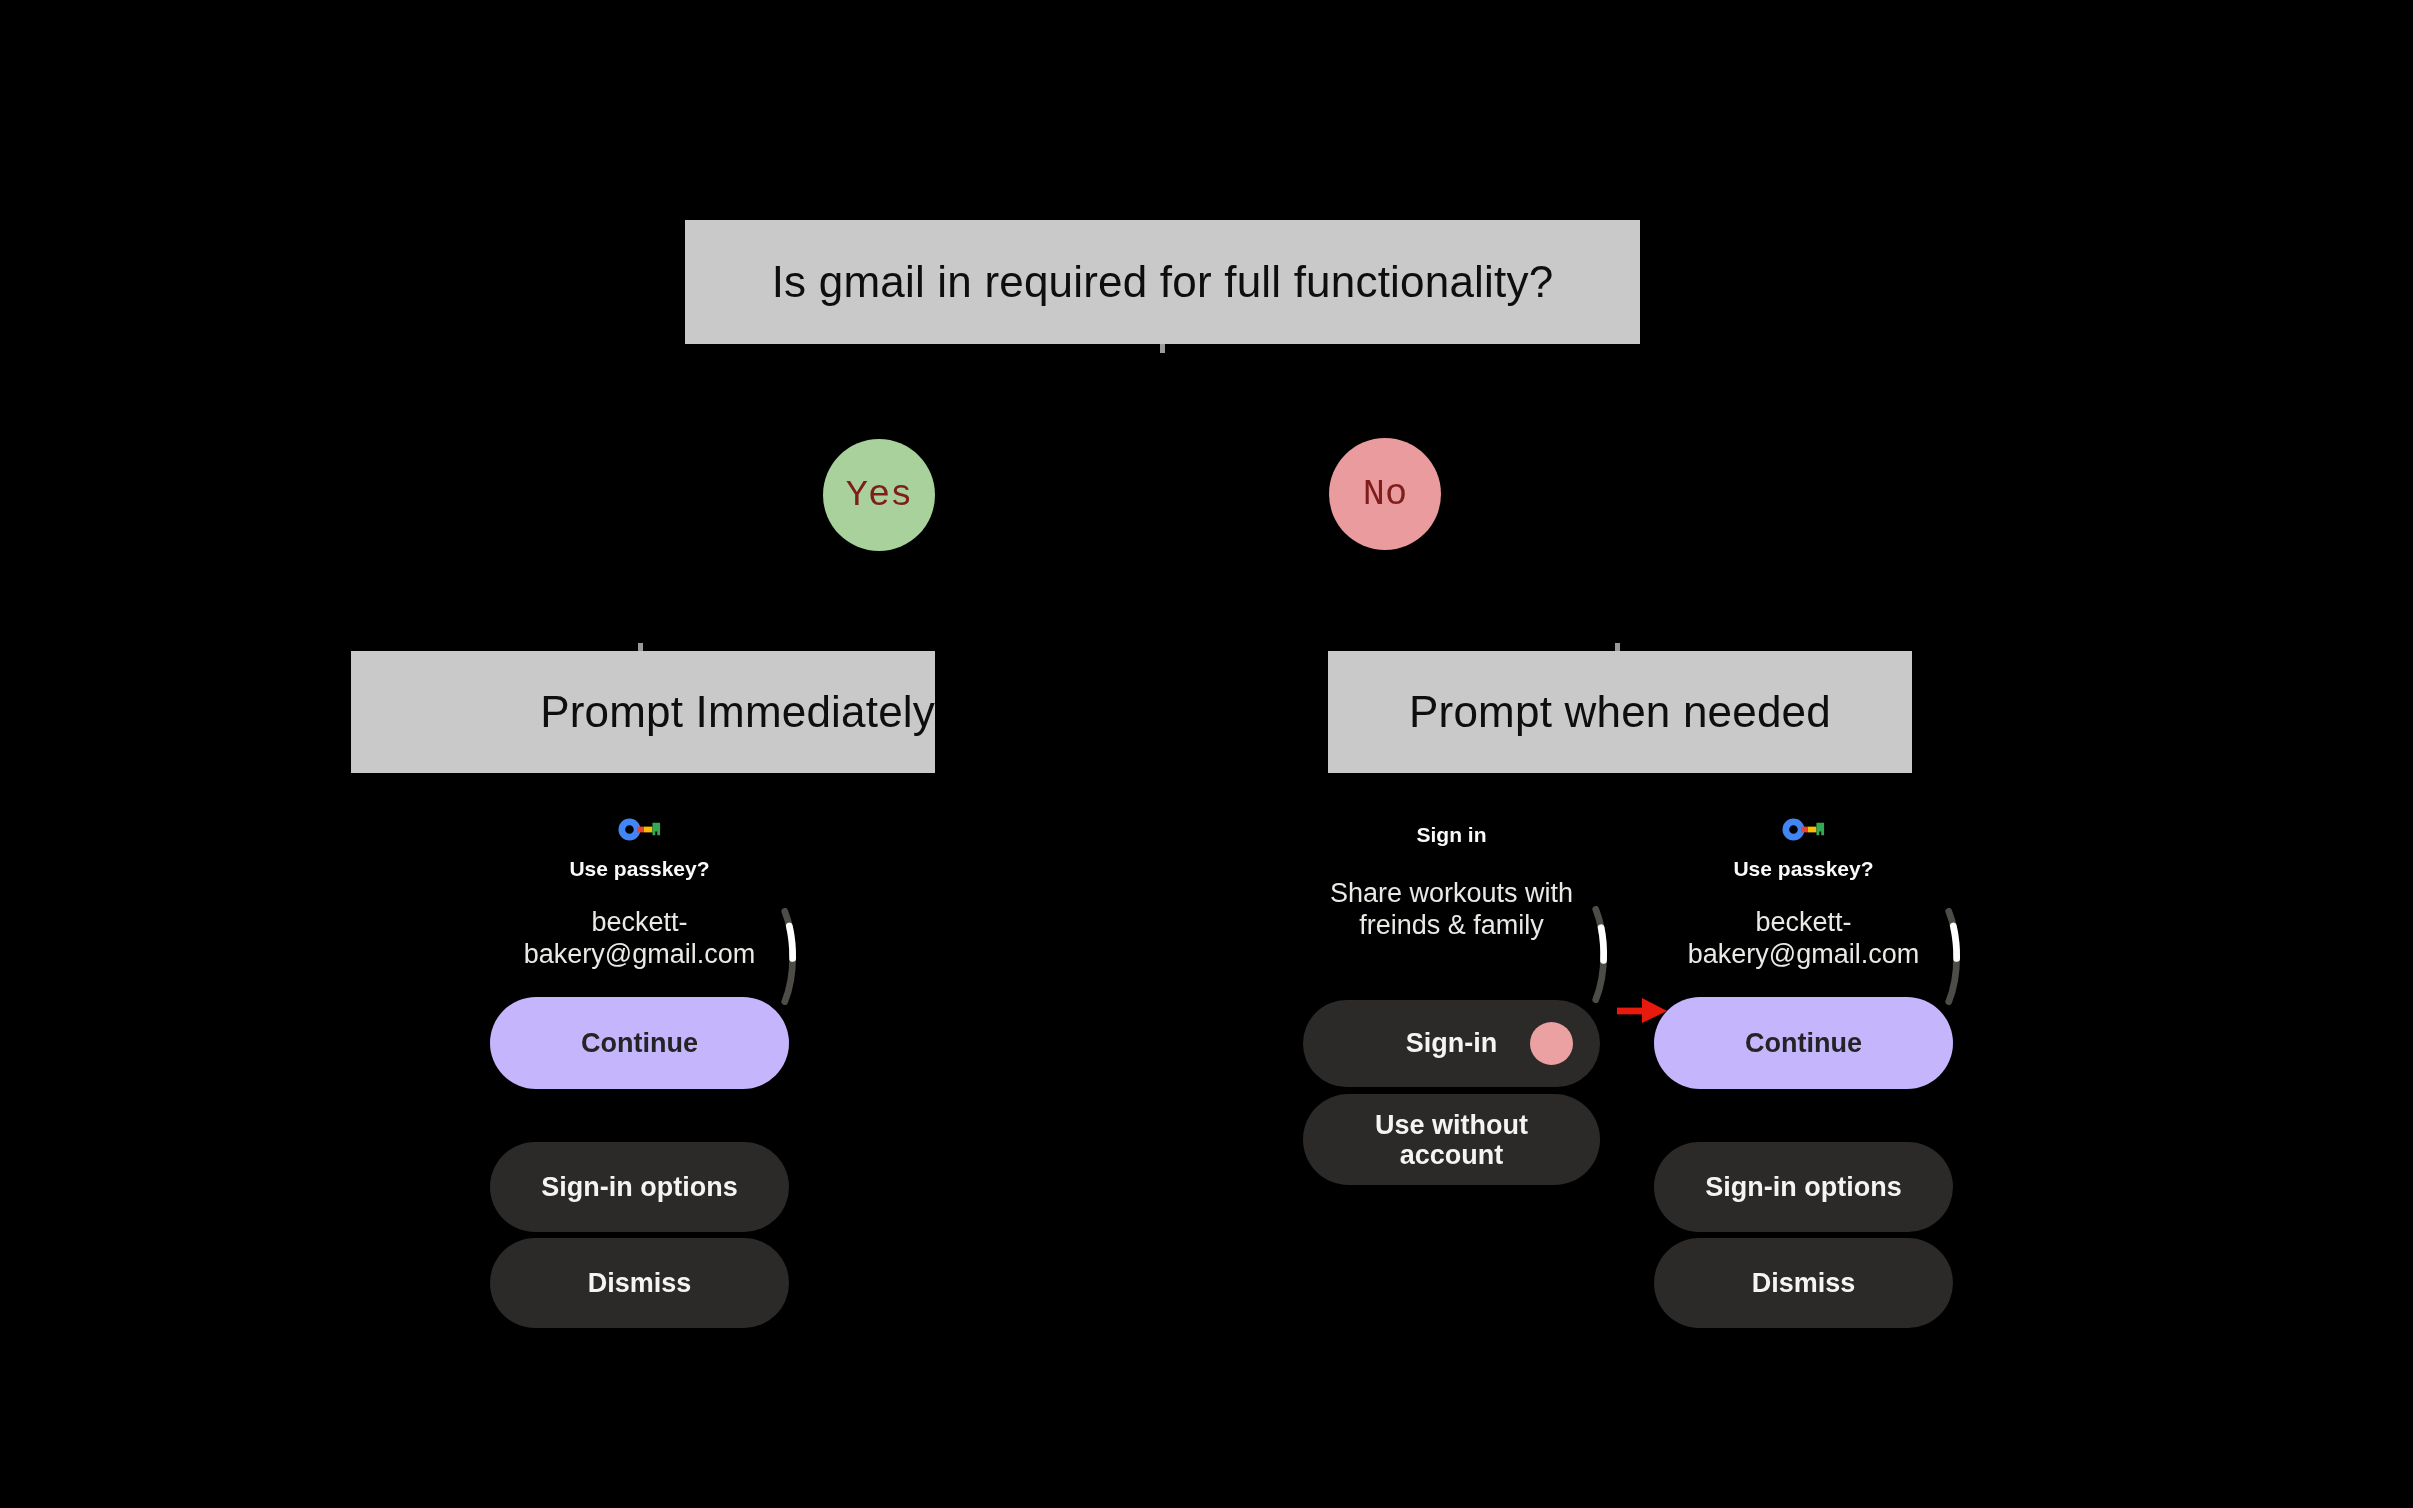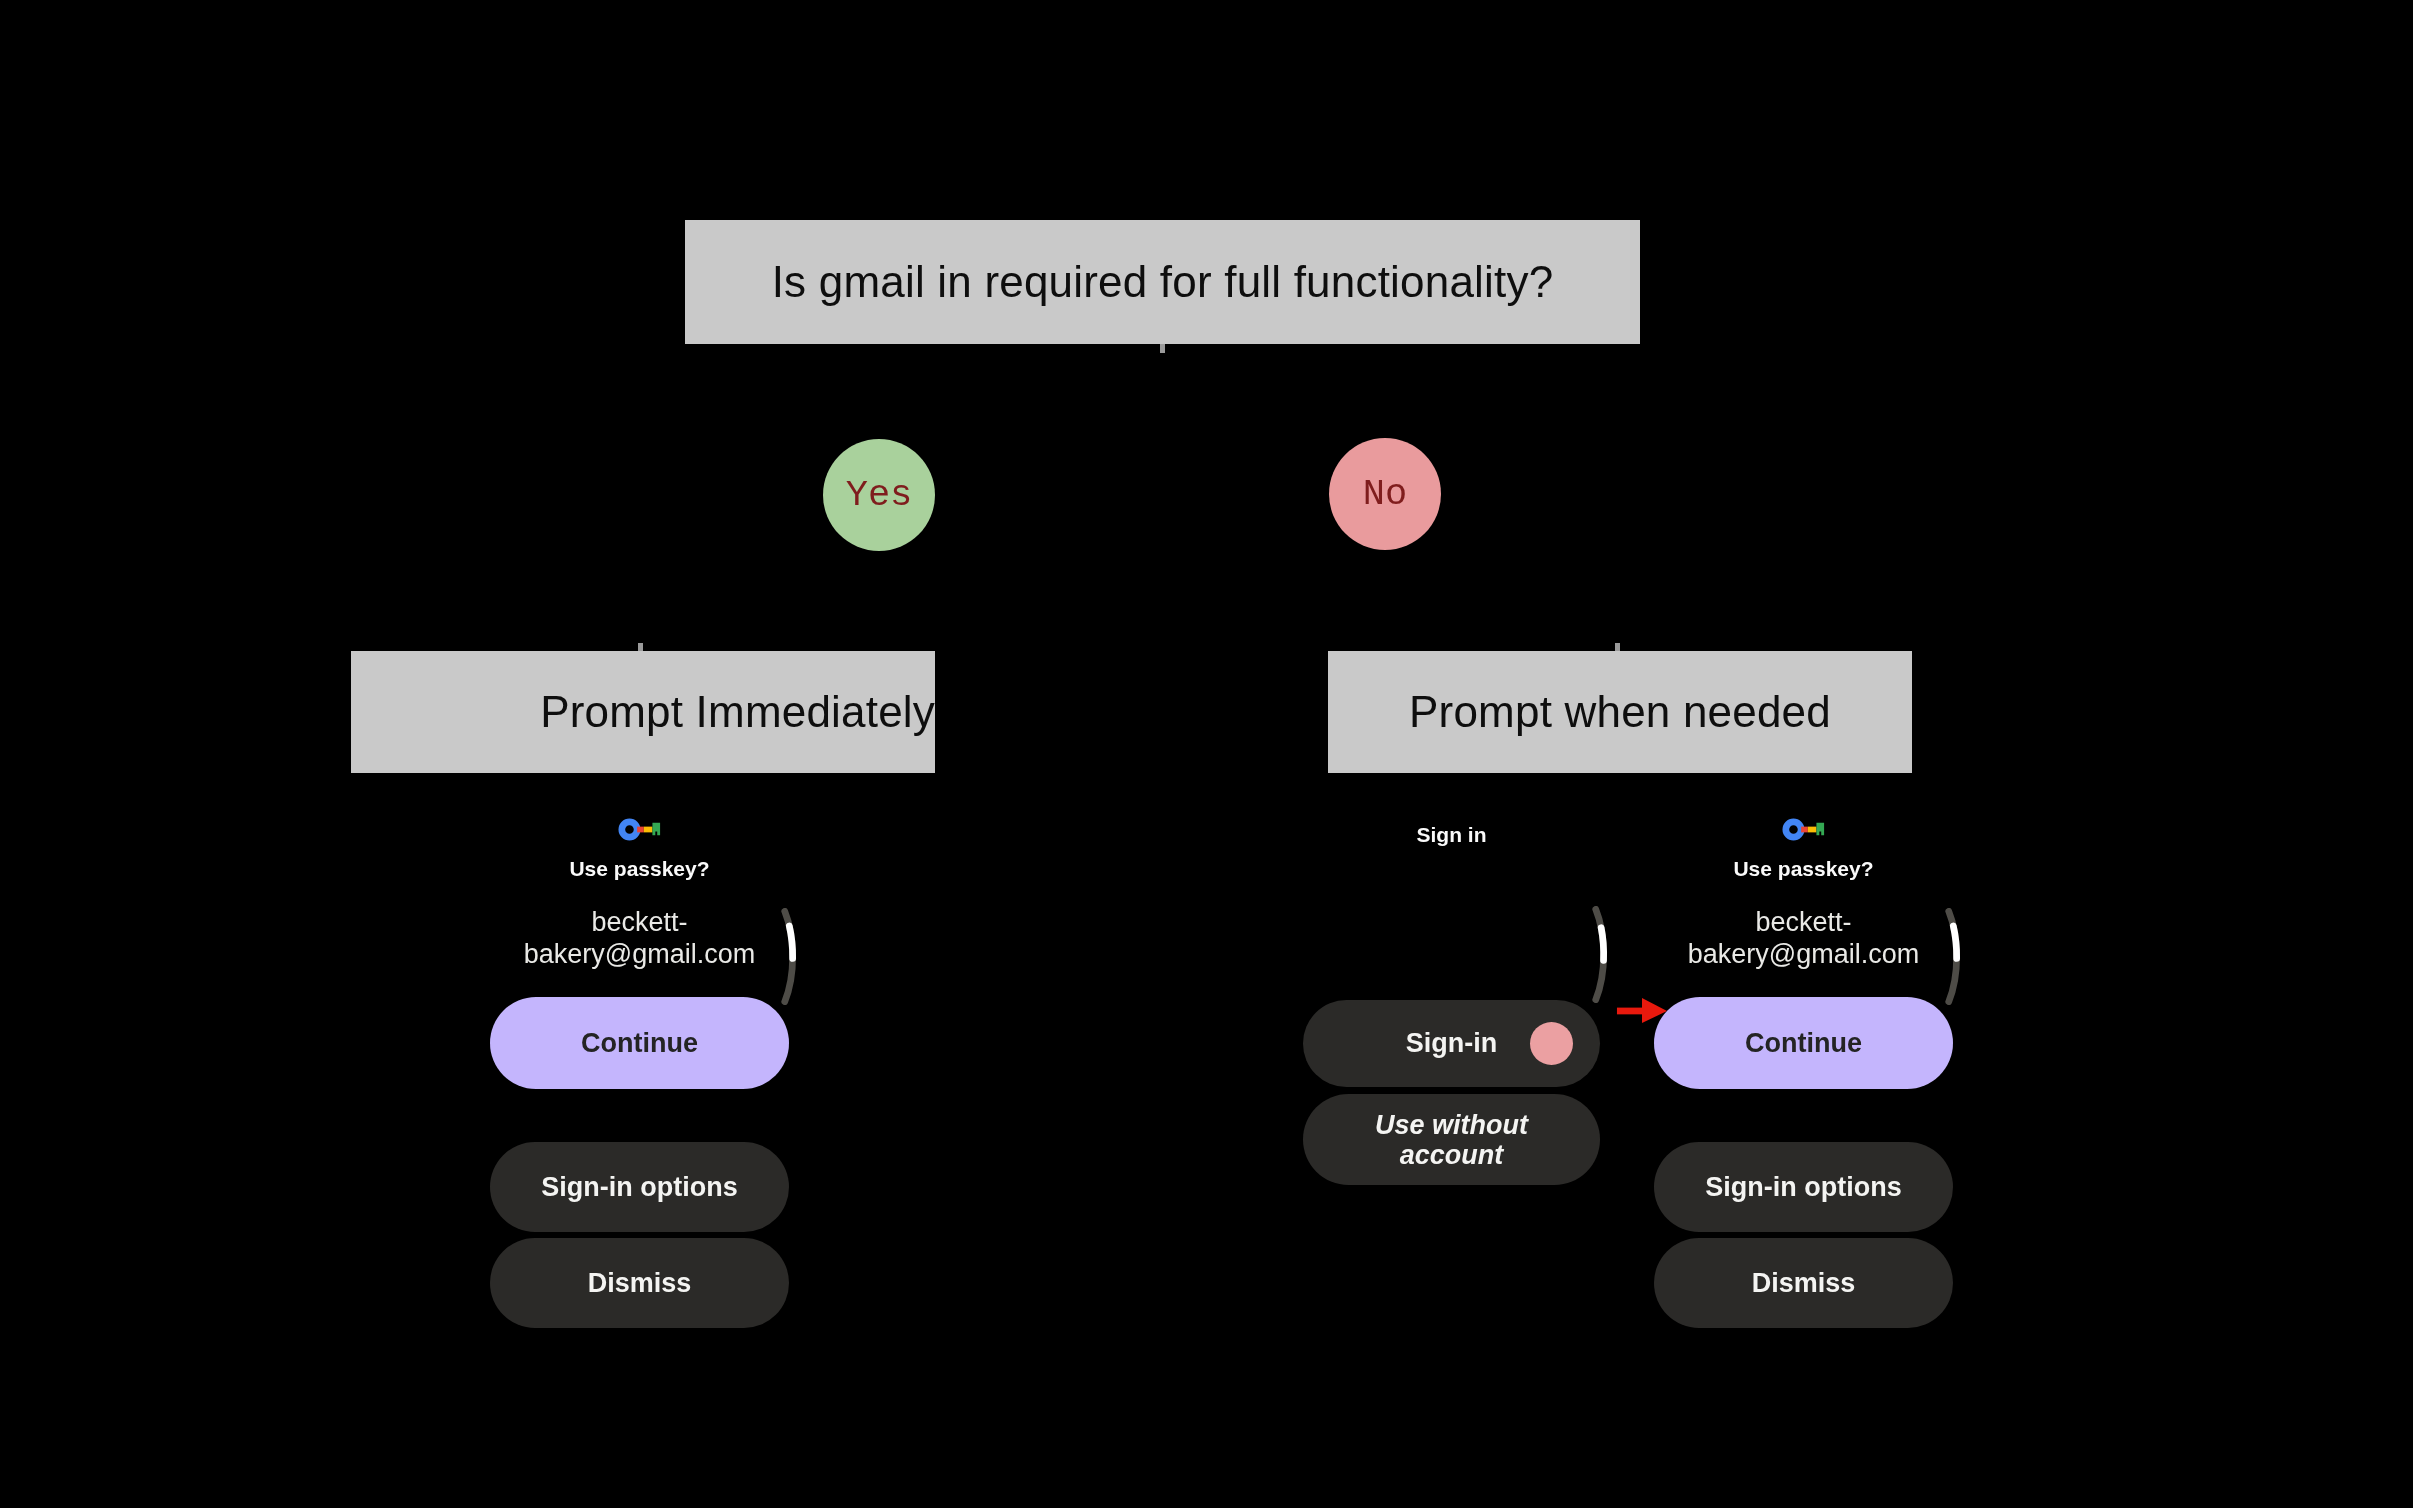--- a/index.html
+++ b/index.html
@@ -69,25 +69,29 @@
   </div>
   <div class="abs" style="left:778px;top:908px;">
     <svg width="25" height="97" viewBox="0 0 26 100">
       <path d="M7 3 C 18 30 18 70 7 97" stroke="#4e4c47" stroke-width="7" fill="none" stroke-linecap="round"></path>
       <path d="M7 3 C 18 30 18 70 7 97" stroke="#ffffff" stroke-width="7" fill="none" stroke-linecap="round" stroke-dasharray="34 300" stroke-dashoffset="-16"></path>
     </svg>
   </div>
 
   <div class="screen" style="left:1303px;top:811px;width:297px;height:338px;">
     <div class="ctr scr-title" style="top:11.6px;">Sign in</div>
+    <div class="ctr scr-body" style="top:66px;">
+      <div>Share workouts with</div>
+      <div>freinds &amp; family</div>
+    </div>
     <div class="pill dark" style="top:145px;width:297px;height:87px;">
       <span>Sign-in</span>
       <span class="tapdot" style="left:227px;top:22px;"></span>
     </div>
-    <div class="pill dark" style="top:239px;width:297px;height:91px;font-style:italic;">
+    <div class="pill dark" style="top:239px;width:297px;height:91px;">
       <span class="line">Use without</span>
       <span class="line">account</span>
     </div>
   </div>
   <div class="abs" style="left:1589px;top:906px;">
     <svg width="25" height="97" viewBox="0 0 26 100">
       <path d="M7 3 C 18 30 18 70 7 97" stroke="#4e4c47" stroke-width="7" fill="none" stroke-linecap="round"></path>
       <path d="M7 3 C 18 30 18 70 7 97" stroke="#ffffff" stroke-width="7" fill="none" stroke-linecap="round" stroke-dasharray="34 300" stroke-dashoffset="-20"></path>
     </svg>
   </div>

